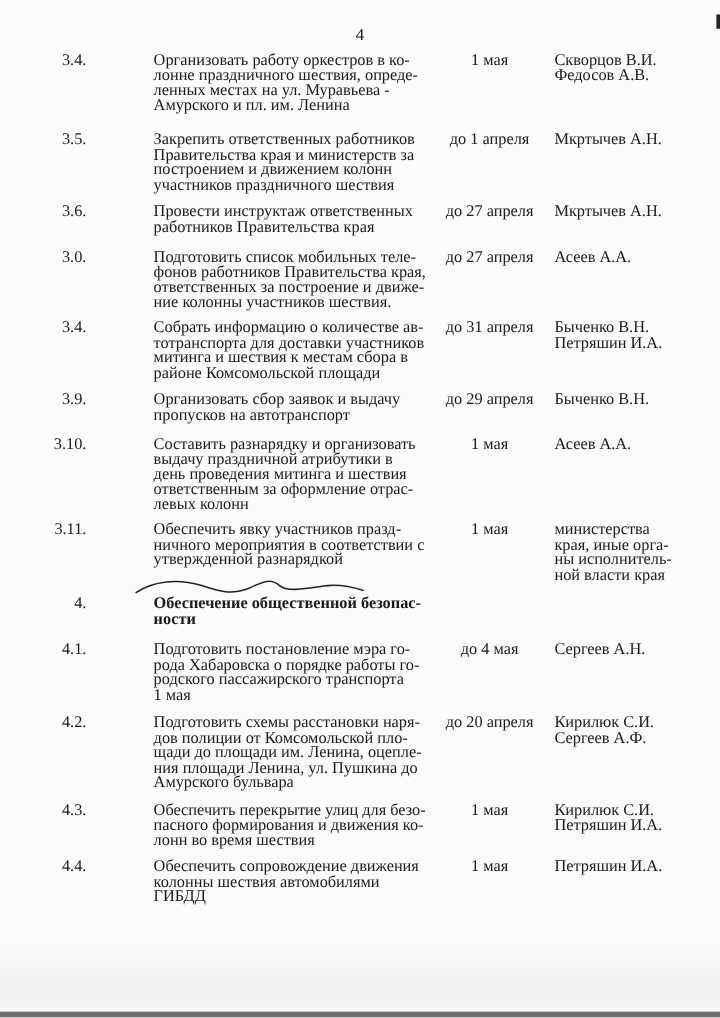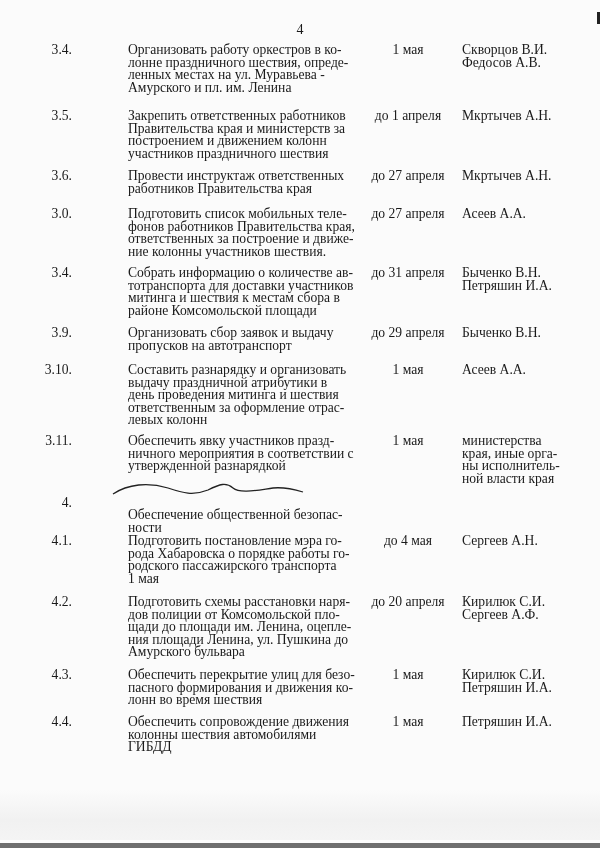--- a/index.html
+++ b/index.html
@@ -11,21 +11,21 @@
     }
     .page-number {
       position: absolute; top: 22px; left: 0; width: 600px; text-align: center;
       font-size: 14px;
     }
     .row { position: absolute; left: 0; width: 600px; font-size: 13.6px; line-height: 12.6px; }
     .num { position: absolute; right: 528px; text-align: right; white-space: nowrap; }
     .text { position: absolute; left: 128px; width: 240px; white-space: pre-line; }
     .deadline { position: absolute; left: 358px; width: 100px; text-align: center; white-space: nowrap; }
     .resp { position: absolute; left: 462px; width: 130px; white-space: pre-line; }
-    .section .text { font-weight: normal; margin-top: 12px; }
+    .section .text { font-weight: bold; }
     .scribble { position: absolute; left: 108px; top: 480px; }
     .bottom-shade {
       position: absolute; left: 0; top: 790px; width: 600px; height: 50px;
       background: linear-gradient(#fbfbfb, #f1f1f1 60%, #f4f4f4);
     }
     .bottom-edge { position: absolute; left: 0; top: 843px; width: 600px; height: 5px; background: #6e6e6e; }
     .right-mark { position: absolute; right: 0; top: 12px; width: 3px; height: 12px; background: #222; }
   </style>
 </head>
 <body>

